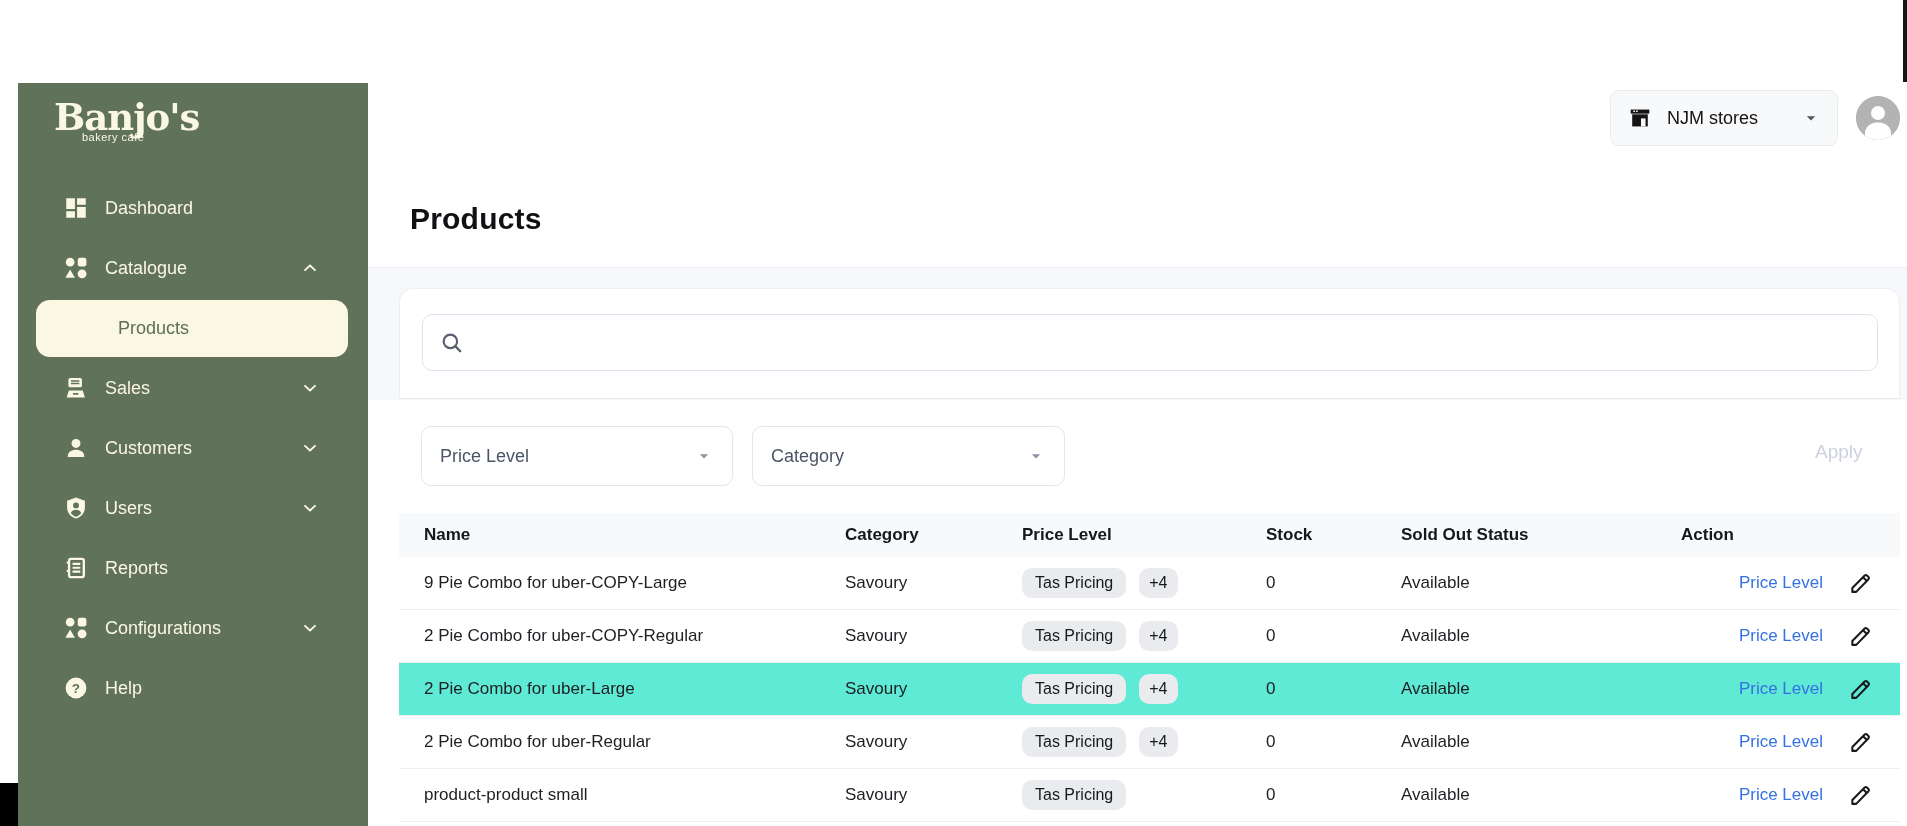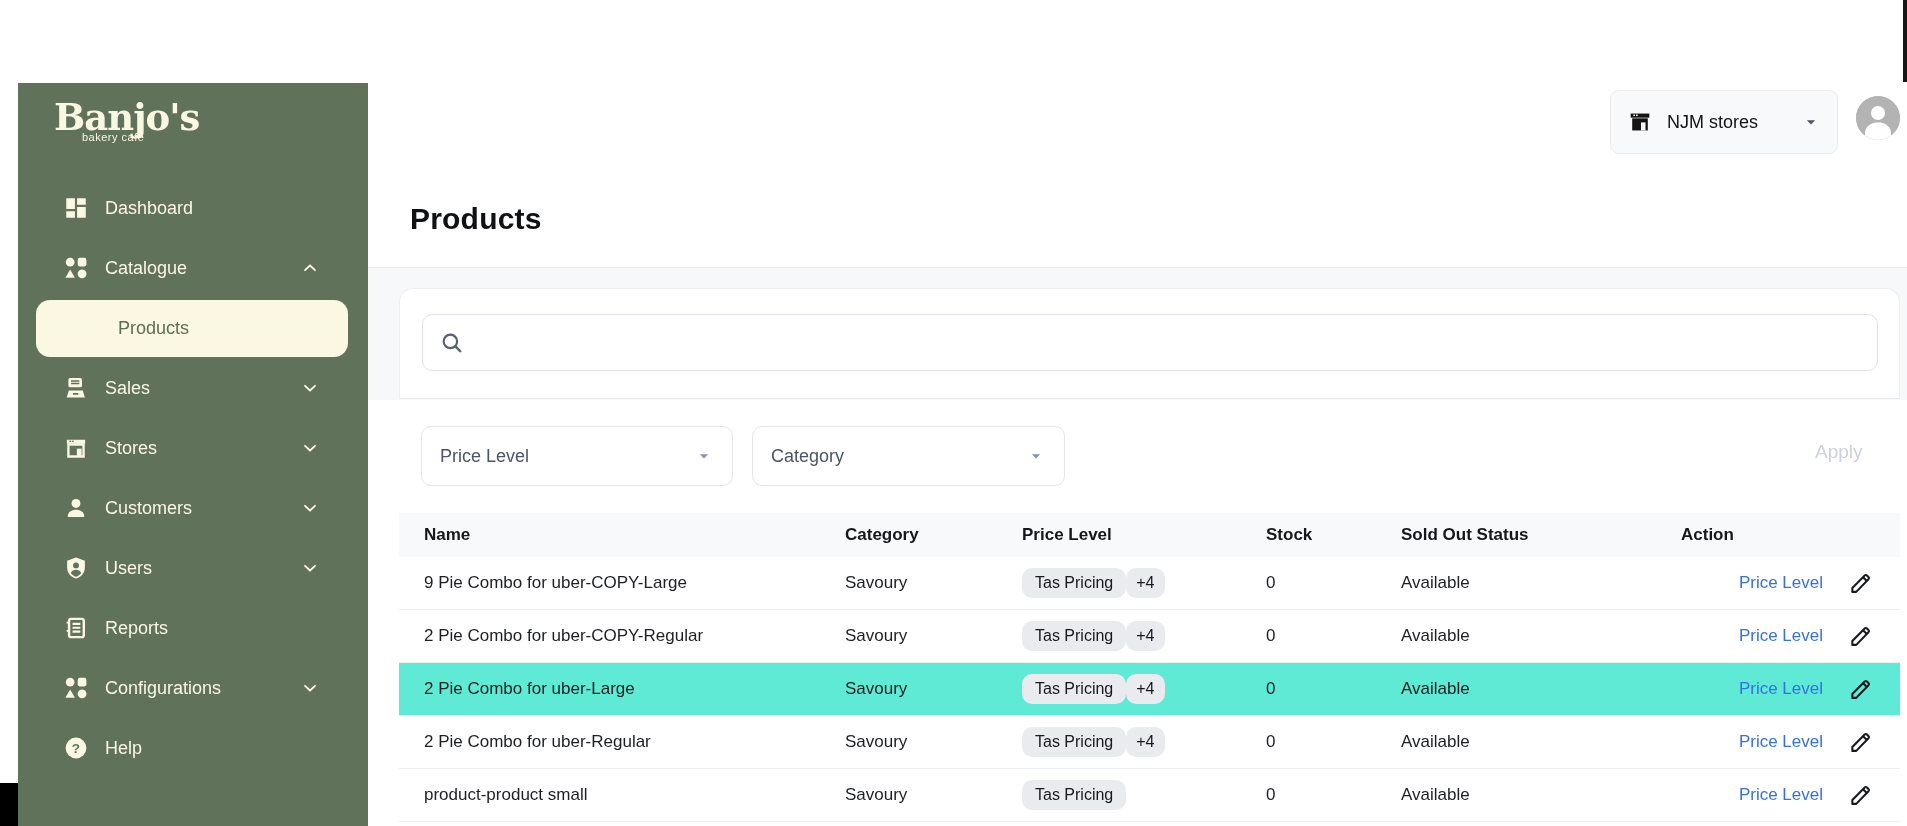--- a/index.html
+++ b/index.html
@@ -25,21 +25,21 @@
   .nav-icon { width:26px; height:26px; margin-right:16px; flex:0 0 26px; display:flex; }
   .nav-icon svg { width:26px; height:26px; }
   .nav-chevron { position:absolute; right:48px; width:20px; height:20px; }
   .nav-chevron svg { width:20px; height:20px; }
   .nav-subrow { height:60px; display:flex; align-items:center; }
   .nav-subitem { margin-left:18px; width:312px; height:57px; border-radius:14px;
                  background:#FAF7E3; color:#5D6F55; display:flex; align-items:center;
                  padding-left:82px; font-size:18px; cursor:pointer; }
 
   
-  .store-selector { position:absolute; left:1610px; top:90px; width:228px; height:64px;
+  .store-selector { position:absolute; left:1610px; top:90px; width:228px; height:56px;
     background:#f8f9fa; border:1px solid #ebebeb; border-radius:9px;
     display:flex; align-items:center; padding-left:16px; cursor:pointer; }
   .store-selector .s-icon { width:26px; height:26px; }
   .store-selector .s-label { margin-left:14px; font-size:18px; color:#141414; }
   .store-selector .s-caret { position:absolute; right:16px; width:20px; height:20px; }
   .avatar { position:absolute; left:1856px; top:96px; width:44px; height:44px;
             border-radius:50%; background:#b3b3b3; overflow:hidden; cursor:pointer; }
   .avatar svg { width:44px; height:44px; }
 
   
@@ -73,21 +73,21 @@
   .ptable { position:absolute; left:399px; top:513px; width:1501px; border-collapse:collapse;
             table-layout:fixed; }
   .ptable th { height:44px; background:#f8f9fa; font-size:17px; font-weight:700;
                color:#14171c; text-align:left; }
   .ptable th.c0 { padding-left:25px; }
   .ptable th.c5 { text-align:left; padding-right:23px; }
   .ptable td { height:52px; font-size:17px; color:#1d1f23; border-bottom:1px solid #edeff3;
                background:#fff; }
   .ptable tr.hl td { background:#5eead4; }
   .ptable td.c0 { padding-left:25px; }
-  .chips { display:flex; align-items:center; }
+  .chips { display:flex; align-items:center; gap:13px; }
   .chip { background:#e9ebee; border-radius:10px; padding:6px 13px; font-size:16px;
           color:#17191c; white-space:nowrap; }
   .chip.plus { padding:6px 10px; cursor:pointer; }
   .action-cell { display:flex; justify-content:flex-end; align-items:center;
                  gap:25px; padding-right:26px; height:52px; }
   .pl-link { color:#3570e4; font-size:17px; text-decoration:none; cursor:pointer; }
   .edit-btn { width:26px; height:26px; background:none; border:none; cursor:pointer; padding:0; }
   .edit-btn svg { width:26px; height:26px; }
 </style>
 </head>
@@ -130,35 +130,20 @@
       <div class="nav-item">
         <span class="nav-icon">
           <svg viewBox="0 0 24 24">
             <rect x="5" y="2.8" width="12.5" height="8.6" rx="1.5" fill="#FAF7E3"></rect>
             <path d="M7.4 5.6h7.7M7.4 7.9h7.7" stroke="#61725B" stroke-width="1.4"></path>
             <path d="M3.4 20.8h16.8l-2-6.4H5.4Z" fill="#FAF7E3"></path>
             <rect x="9.2" y="16.6" width="5" height="1.6" fill="#61725B"></rect>
           </svg>
         </span>
         <span>Sales</span>
-        <span class="nav-chevron"><svg viewBox="0 0 24 24">
-            <path d="M6 9.4 12 15l6-5.6" fill="none" stroke="#FAF7E3" stroke-width="2.2" stroke-linecap="round" stroke-linejoin="round"></path>
-          </svg></span>
-      </div>
-      <div class="nav-item">
-        <span class="nav-icon">
-          <svg viewBox="0 0 24 24">
-            <rect x="3.6" y="4.4" width="16.8" height="3.6" fill="#FAF7E3"></rect>
-            <rect x="6" y="5.2" width="1.5" height="1.2" fill="#61725B"></rect>
-            <rect x="8.4" y="5.2" width="1.5" height="1.2" fill="#61725B"></rect>
-            <path d="M5 8.8h14v11H5Z" fill="none" stroke="#FAF7E3" stroke-width="2.2"></path>
-            <rect x="12.8" y="12.6" width="4.4" height="7.2" fill="#FAF7E3"></rect>
-          </svg>
-        </span>
-        <span>Stores</span>
         <span class="nav-chevron"><svg viewBox="0 0 24 24">
             <path d="M6 9.4 12 15l6-5.6" fill="none" stroke="#FAF7E3" stroke-width="2.2" stroke-linecap="round" stroke-linejoin="round"></path>
           </svg></span>
       </div>
       <div class="nav-item">
         <span class="nav-icon">
           <svg viewBox="0 0 24 24" fill="#FAF7E3">
             <circle cx="12" cy="7.8" r="4.1"></circle>
             <path d="M4.4 19.8c0-4.1 3.5-6.1 7.6-6.1s7.6 2 7.6 6.1v.4H4.4Z"></path>
           </svg>

